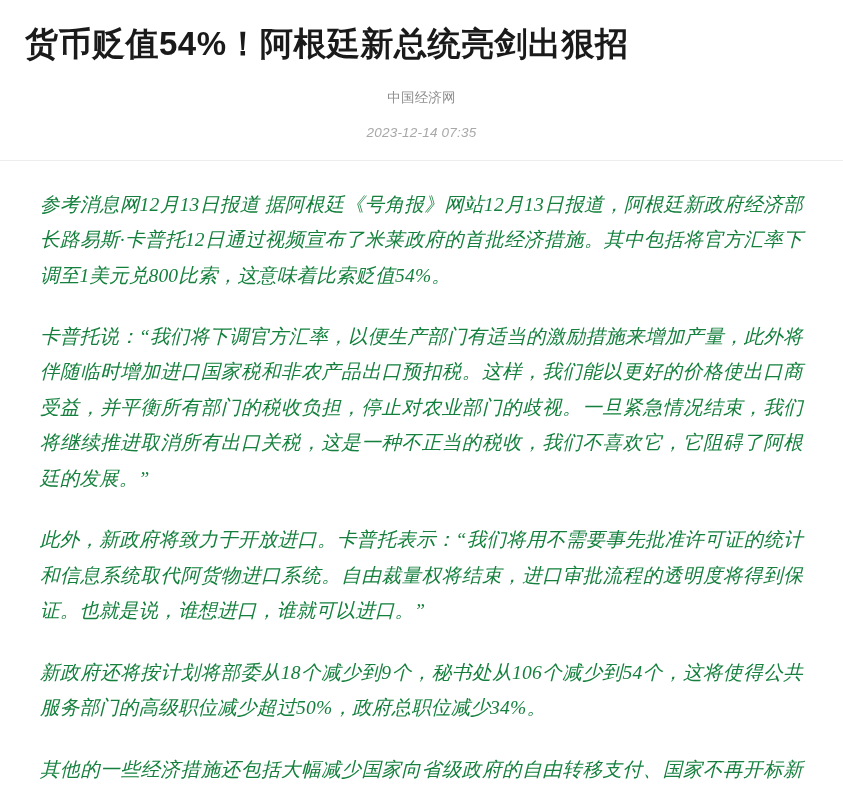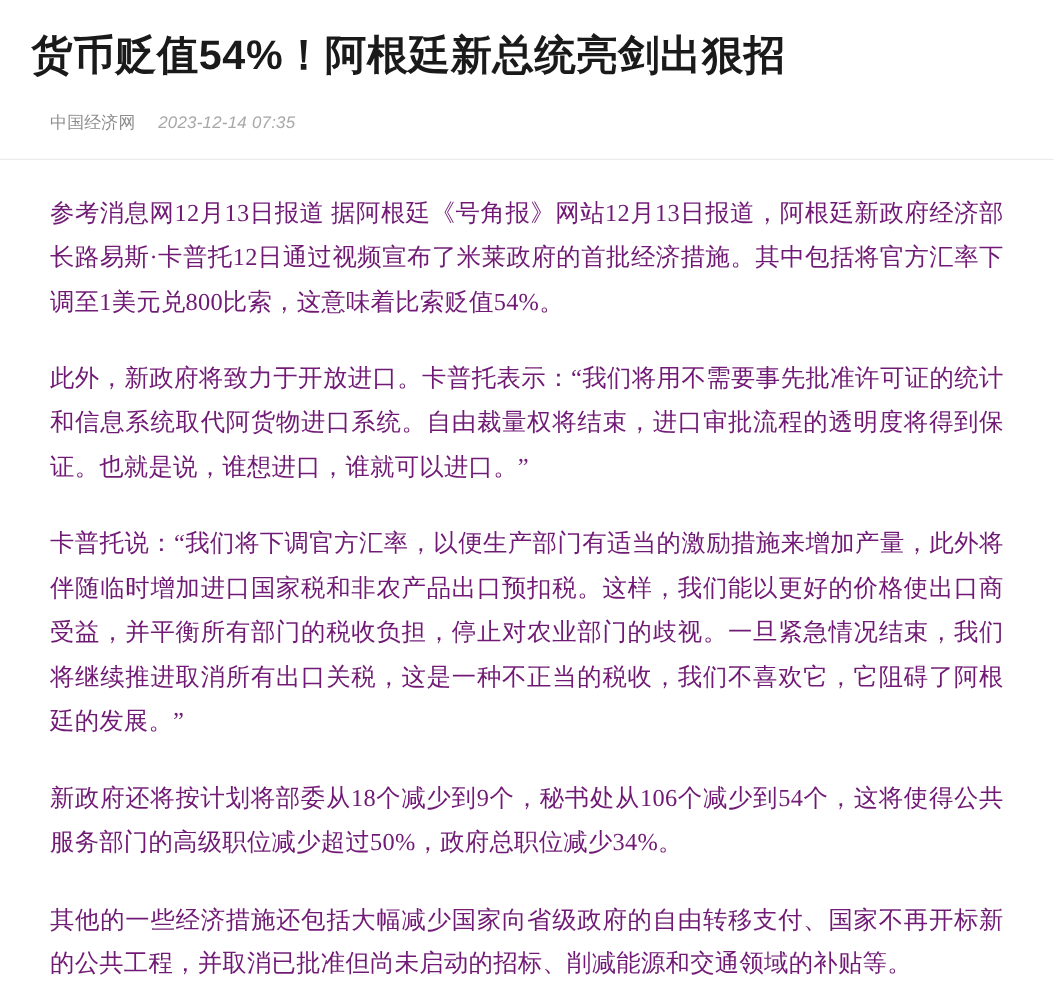--- a/index.html
+++ b/index.html
@@ -34,20 +34,21 @@
     padding: 0 0 4px 0;
   }
   .meta-row {
     padding: 18px 40px 0 40px;
     display: flex;
     align-items: center;
     gap: 18px;
     font-size: 13.5px;
     color: #9a9a9a;
     letter-spacing: 0.2px;
+    flex-direction: column;
   }
   .meta-source {
     color: #8d8d8d;
   }
   .meta-time {
     color: #a8a8a8;
     font-style: italic;
   }
   .divider {
     margin: 20px 0 0 0;
@@ -55,24 +56,25 @@
     border-top: 1px solid #ececec;
     width: 100%;
   }
   .article {
     padding: 26px 40px 0 40px;
   }
   .para {
     font-family: "Liberation Serif", "DejaVu Serif", serif;
     font-size: 19.5px;
     line-height: 1.82;
-    color: #701a75;
+    color: #15803d;
     margin: 0 0 26px 0;
     text-align: justify;
     letter-spacing: 0.2px;
+    font-style: italic;
   }
   .para:last-child {
     margin-bottom: 0;
   }
   .scroll-track {
     position: absolute;
     top: 0;
     right: 0;
     width: 5px;
     height: 786px;
@@ -99,22 +101,22 @@
 
   <div class="meta-row">
     <span class="meta-source">中国经济网</span>
     <span class="meta-time">2023-12-14 07:35</span>
   </div>
 
   <hr class="divider">
 
   <div class="article">
     <p class="para">参考消息网12月13日报道 据阿根廷《号角报》网站12月13日报道，阿根廷新政府经济部长路易斯·卡普托12日通过视频宣布了米莱政府的首批经济措施。其中包括将官方汇率下调至1美元兑800比索，这意味着比索贬值54%。</p>
+    <p class="para">卡普托说：“我们将下调官方汇率，以便生产部门有适当的激励措施来增加产量，此外将伴随临时增加进口国家税和非农产品出口预扣税。这样，我们能以更好的价格使出口商受益，并平衡所有部门的税收负担，停止对农业部门的歧视。一旦紧急情况结束，我们将继续推进取消所有出口关税，这是一种不正当的税收，我们不喜欢它，它阻碍了阿根廷的发展。”</p>
     <p class="para">此外，新政府将致力于开放进口。卡普托表示：“我们将用不需要事先批准许可证的统计和信息系统取代阿货物进口系统。自由裁量权将结束，进口审批流程的透明度将得到保证。也就是说，谁想进口，谁就可以进口。”</p>
-    <p class="para">卡普托说：“我们将下调官方汇率，以便生产部门有适当的激励措施来增加产量，此外将伴随临时增加进口国家税和非农产品出口预扣税。这样，我们能以更好的价格使出口商受益，并平衡所有部门的税收负担，停止对农业部门的歧视。一旦紧急情况结束，我们将继续推进取消所有出口关税，这是一种不正当的税收，我们不喜欢它，它阻碍了阿根廷的发展。”</p>
     <p class="para">新政府还将按计划将部委从18个减少到9个，秘书处从106个减少到54个，这将使得公共服务部门的高级职位减少超过50%，政府总职位减少34%。</p>
     <p class="para">其他的一些经济措施还包括大幅减少国家向省级政府的自由转移支付、国家不再开标新的公共工程，并取消已批准但尚未启动的招标、削减能源和交通领域的补贴等。</p>
   </div>
 
 </div>
 
 <div class="scroll-track">
   <div class="scroll-thumb"></div>
 </div>
 

